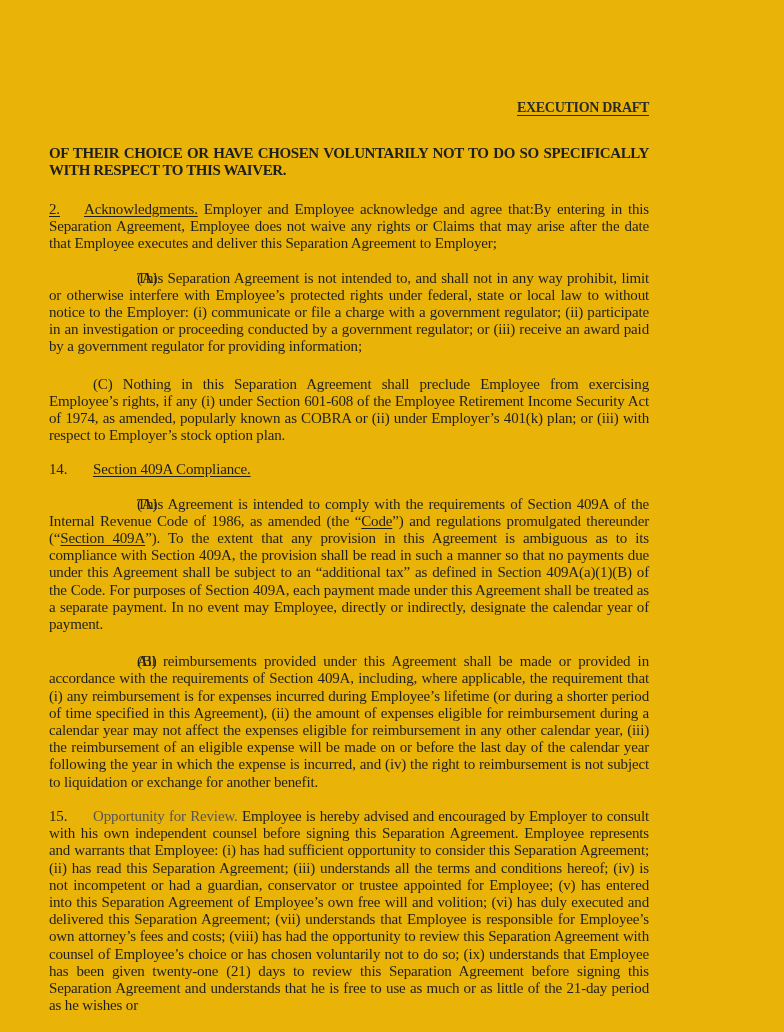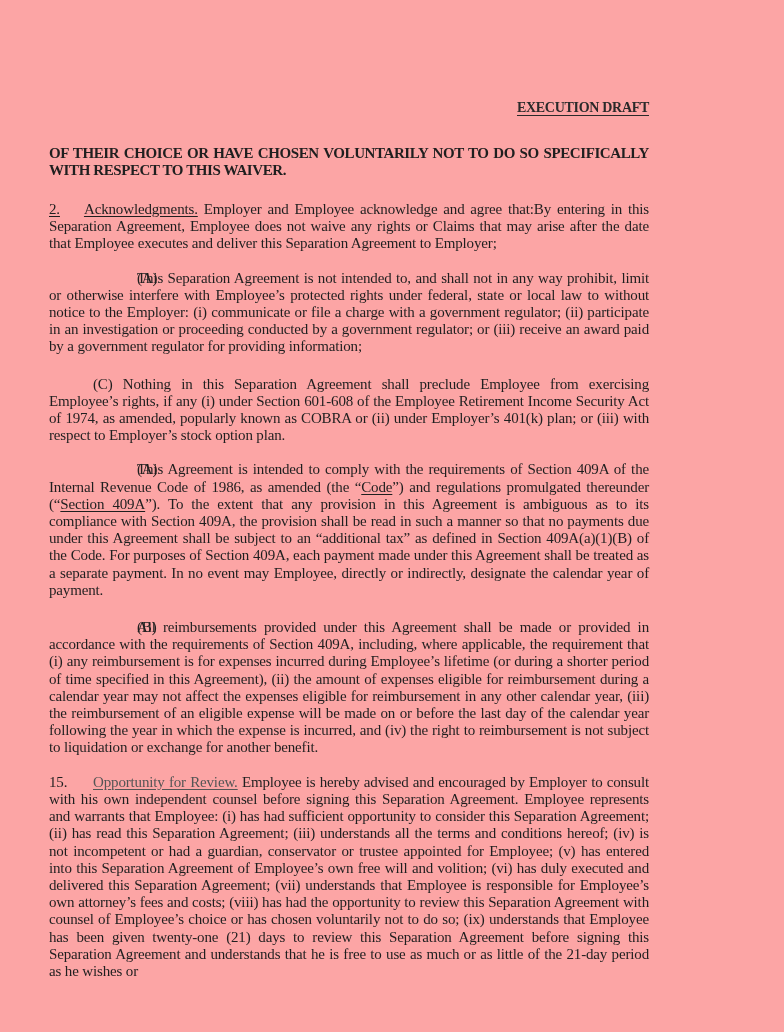--- a/index.html
+++ b/index.html
@@ -14,21 +14,21 @@
       position: relative;
       font-family: "Liberation Serif", "DejaVu Serif", serif;
       color: #1f1f1f;
     }
     .page {
       position: absolute;
       left: 0;
       top: 0;
       width: 784px;
       height: 1032px;
-      background: #fca5a5;
+      background: #eab308;
     }
     .header-mark {
       position: absolute;
       top: 100px;
       right: 135px;
       font-weight: bold;
       font-size: 14px;
       text-decoration: underline;
       text-underline-offset: 3px;
       letter-spacing: -0.3px;
@@ -66,21 +66,20 @@
     }
     .sub-label {
       display: inline-block;
       width: 44px;
     }
     .u {
       text-decoration: underline;
       text-underline-offset: 2px;
     }
     .u-faint {
-      text-decoration: underline;
       text-underline-offset: 2px;
       color: #555;
     }
     .b {
       font-weight: normal;
     }
     .sec-heading {
       margin: 0 0 17px 0;
     }
     .gap-small { margin-bottom: 20px; margin-top: 12px; }
@@ -95,20 +94,21 @@
   <div class="content">
 
     <div class="caps-block">OF THEIR CHOICE OR HAVE CHOSEN VOLUNTARILY NOT TO DO SO SPECIFICALLY WITH RESPECT TO THIS WAIVER.</div>
 
     <p><span class="u">2.</span><span style="display:inline-block;width:24px"></span><span class="u">Acknowledgments.</span><span> Employer and Employee acknowledge and agree that:By entering in this Separation Agreement, Employee does not waive any rights or Claims that may arise after the date that Employee executes and deliver this Separation Agreement to Employer;</span></p>
 
     <p class="indent gap-small"><span class="sub-label">(A)</span><span>This Separation Agreement is not intended to, and shall not in any way prohibit, limit or otherwise interfere with Employee’s protected rights under federal, state or local law to without notice to the Employer: (i) communicate or file a charge with a government regulator; (ii) participate in an investigation or proceeding conducted by a government regulator; or (iii) receive an award paid by a government regulator for providing information;</span></p>
 
     <p class="indent"><span>(C)</span><span> Nothing in this Separation Agreement shall preclude Employee from exercising Employee’s rights, if any (i) under Section 601-608 of the Employee Retirement Income Security Act of 1974, as amended, popularly known as COBRA or (ii) under Employer’s 401(k) plan; or (iii) with respect to Employer’s stock option plan.</span></p>
 
+    <p class="sec-heading"><span class="sec-num">14.</span><span class="u">Section 409A Compliance.</span></p>
 
     <p class="indent gap-small"><span class="sub-label">(A)</span><span>This Agreement is intended to comply with the requirements of Section 409A of the Internal Revenue Code of 1986, as amended (the “</span><span class="u">Code</span><span>”) and regulations promulgated thereunder (“</span><span class="u">Section 409A</span><span>”).  To the extent that any provision in this Agreement is ambiguous as to its compliance with Section 409A, the provision shall be read in such a manner so that no payments due under this Agreement shall be subject to an “additional tax” as defined in Section 409A(a)(1)(B) of the Code.  For purposes of Section 409A, each payment made under this Agreement shall be treated as a separate payment.  In no event may Employee, directly or indirectly, designate the calendar year of payment.</span></p>
 
     <p class="indent"><span class="sub-label">(B)</span><span>All reimbursements provided under this Agreement shall be made or provided in accordance with the requirements of Section 409A, including, where applicable, the requirement that (i) any reimbursement is for expenses incurred during Employee’s lifetime (or during a shorter period of time specified in this Agreement), (ii) the amount of expenses eligible for reimbursement during a calendar year may not affect the expenses eligible for reimbursement in any other calendar year, (iii) the reimbursement of an eligible expense will be made on or before the last day of the calendar year following the year in which the expense is incurred, and (iv) the right to reimbursement is not subject to liquidation or exchange for another benefit.</span></p>
 
     <p><span class="sec-num">15.</span><span class="u-faint">Opportunity for Review.</span><span class="b"> Employee is hereby advised and encouraged by Employer to consult with his own independent counsel before signing this Separation Agreement.</span><span> Employee represents and warrants that Employee: (i) has had sufficient opportunity to consider this Separation Agreement; (ii) has read this Separation Agreement; (iii) understands all the terms and conditions hereof; (iv) is not incompetent or had a guardian, conservator or trustee appointed for Employee; (v) has entered into this Separation Agreement of Employee’s own free will and volition; (vi) has duly executed and delivered this Separation Agreement; (vii) understands that Employee is responsible for Employee’s own attorney’s fees and costs; (viii) has had the opportunity to review this Separation Agreement with counsel of Employee’s choice or has chosen voluntarily not to do so; (ix) understands that Employee has been given twenty-one (21) days to review this Separation Agreement before signing this Separation Agreement and understands that he is free to use as much or as little of the 21-day period as he wishes or</span></p>
 
   </div>
 </div>
 

